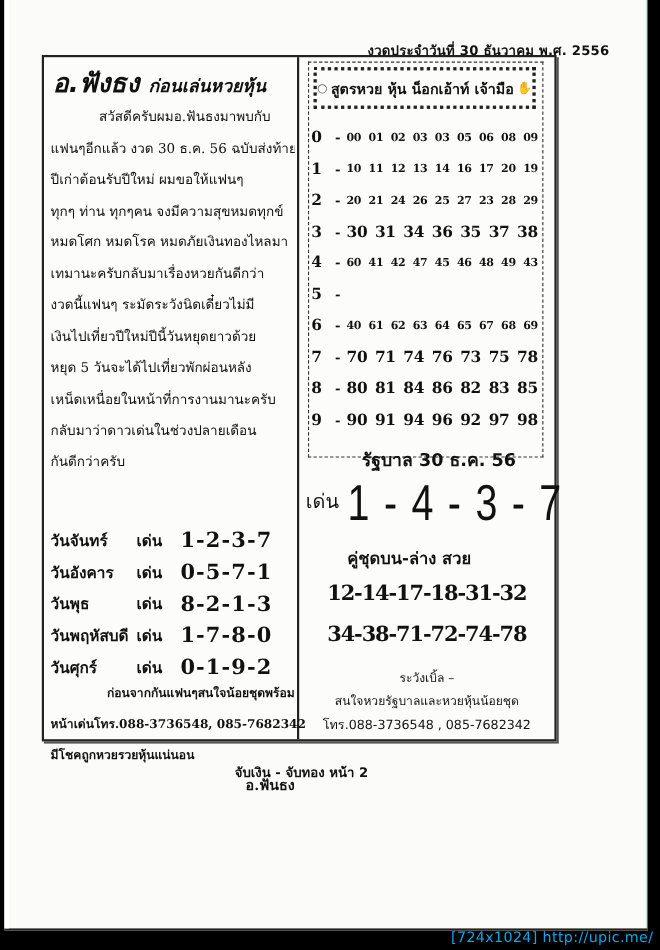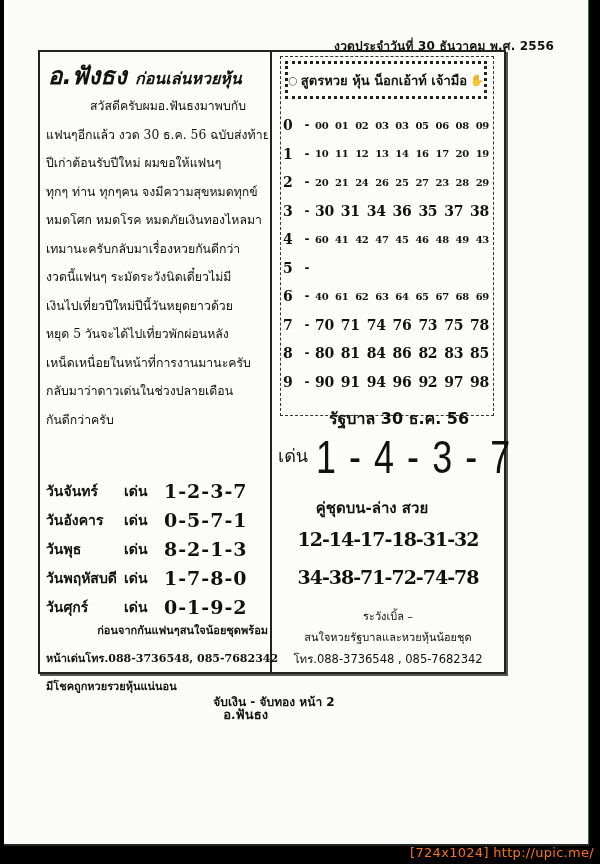--- a/index.html
+++ b/index.html
@@ -38,21 +38,21 @@
   .play-big .lbl { font-size:18px; margin-right:8px; margin-bottom:14px; }
   .play-big .nums { font-size:46px; font-family:"Liberation Sans", sans-serif; transform:scaleX(0.78); transform-origin:left bottom; letter-spacing:2px; }
   .pairs-title { position:absolute; left:0; top:444px; width:200px; text-align:center; font-size:15px; font-weight:bold; }
   .pairs { position:absolute; left:0; width:232px; text-align:center; font-family:"DejaVu Serif", serif; font-weight:bold; font-size:19px; letter-spacing:-1px; }
   .pairs.p1 { top:476px; }
   .pairs.p2 { top:514px; }
   .watch { position:absolute; left:0; top:555px; width:232px; text-align:center; font-size:11px; }
   .note { position:absolute; left:0; top:576px; width:232px; text-align:center; font-size:11px; }
   .phone { position:absolute; left:0; top:598px; width:232px; text-align:center; font-size:11.5px; }
   .footer { position:absolute; left:0; top:692px; width:540px; text-align:center; font-size:12px; font-weight:bold; padding-left:0; }
-  .watermark { position:absolute; right:6px; bottom:4px; color:#f97316; font-size:13px; font-family:"DejaVu Sans", sans-serif; letter-spacing:0.3px; }
+  .watermark { position:absolute; right:6px; bottom:4px; color:#0ea5e9; font-size:13px; font-family:"DejaVu Sans", sans-serif; letter-spacing:0.3px; }
 </style>
 </head>
 <body>
 
 <div class="page">
   <div class="page-edge"></div>
   <div class="date-header">งวดประจำวันที่  30  ธันวาคม พ.ศ. 2556</div>
 
   <div class="frame">
     <div class="divider"></div>

